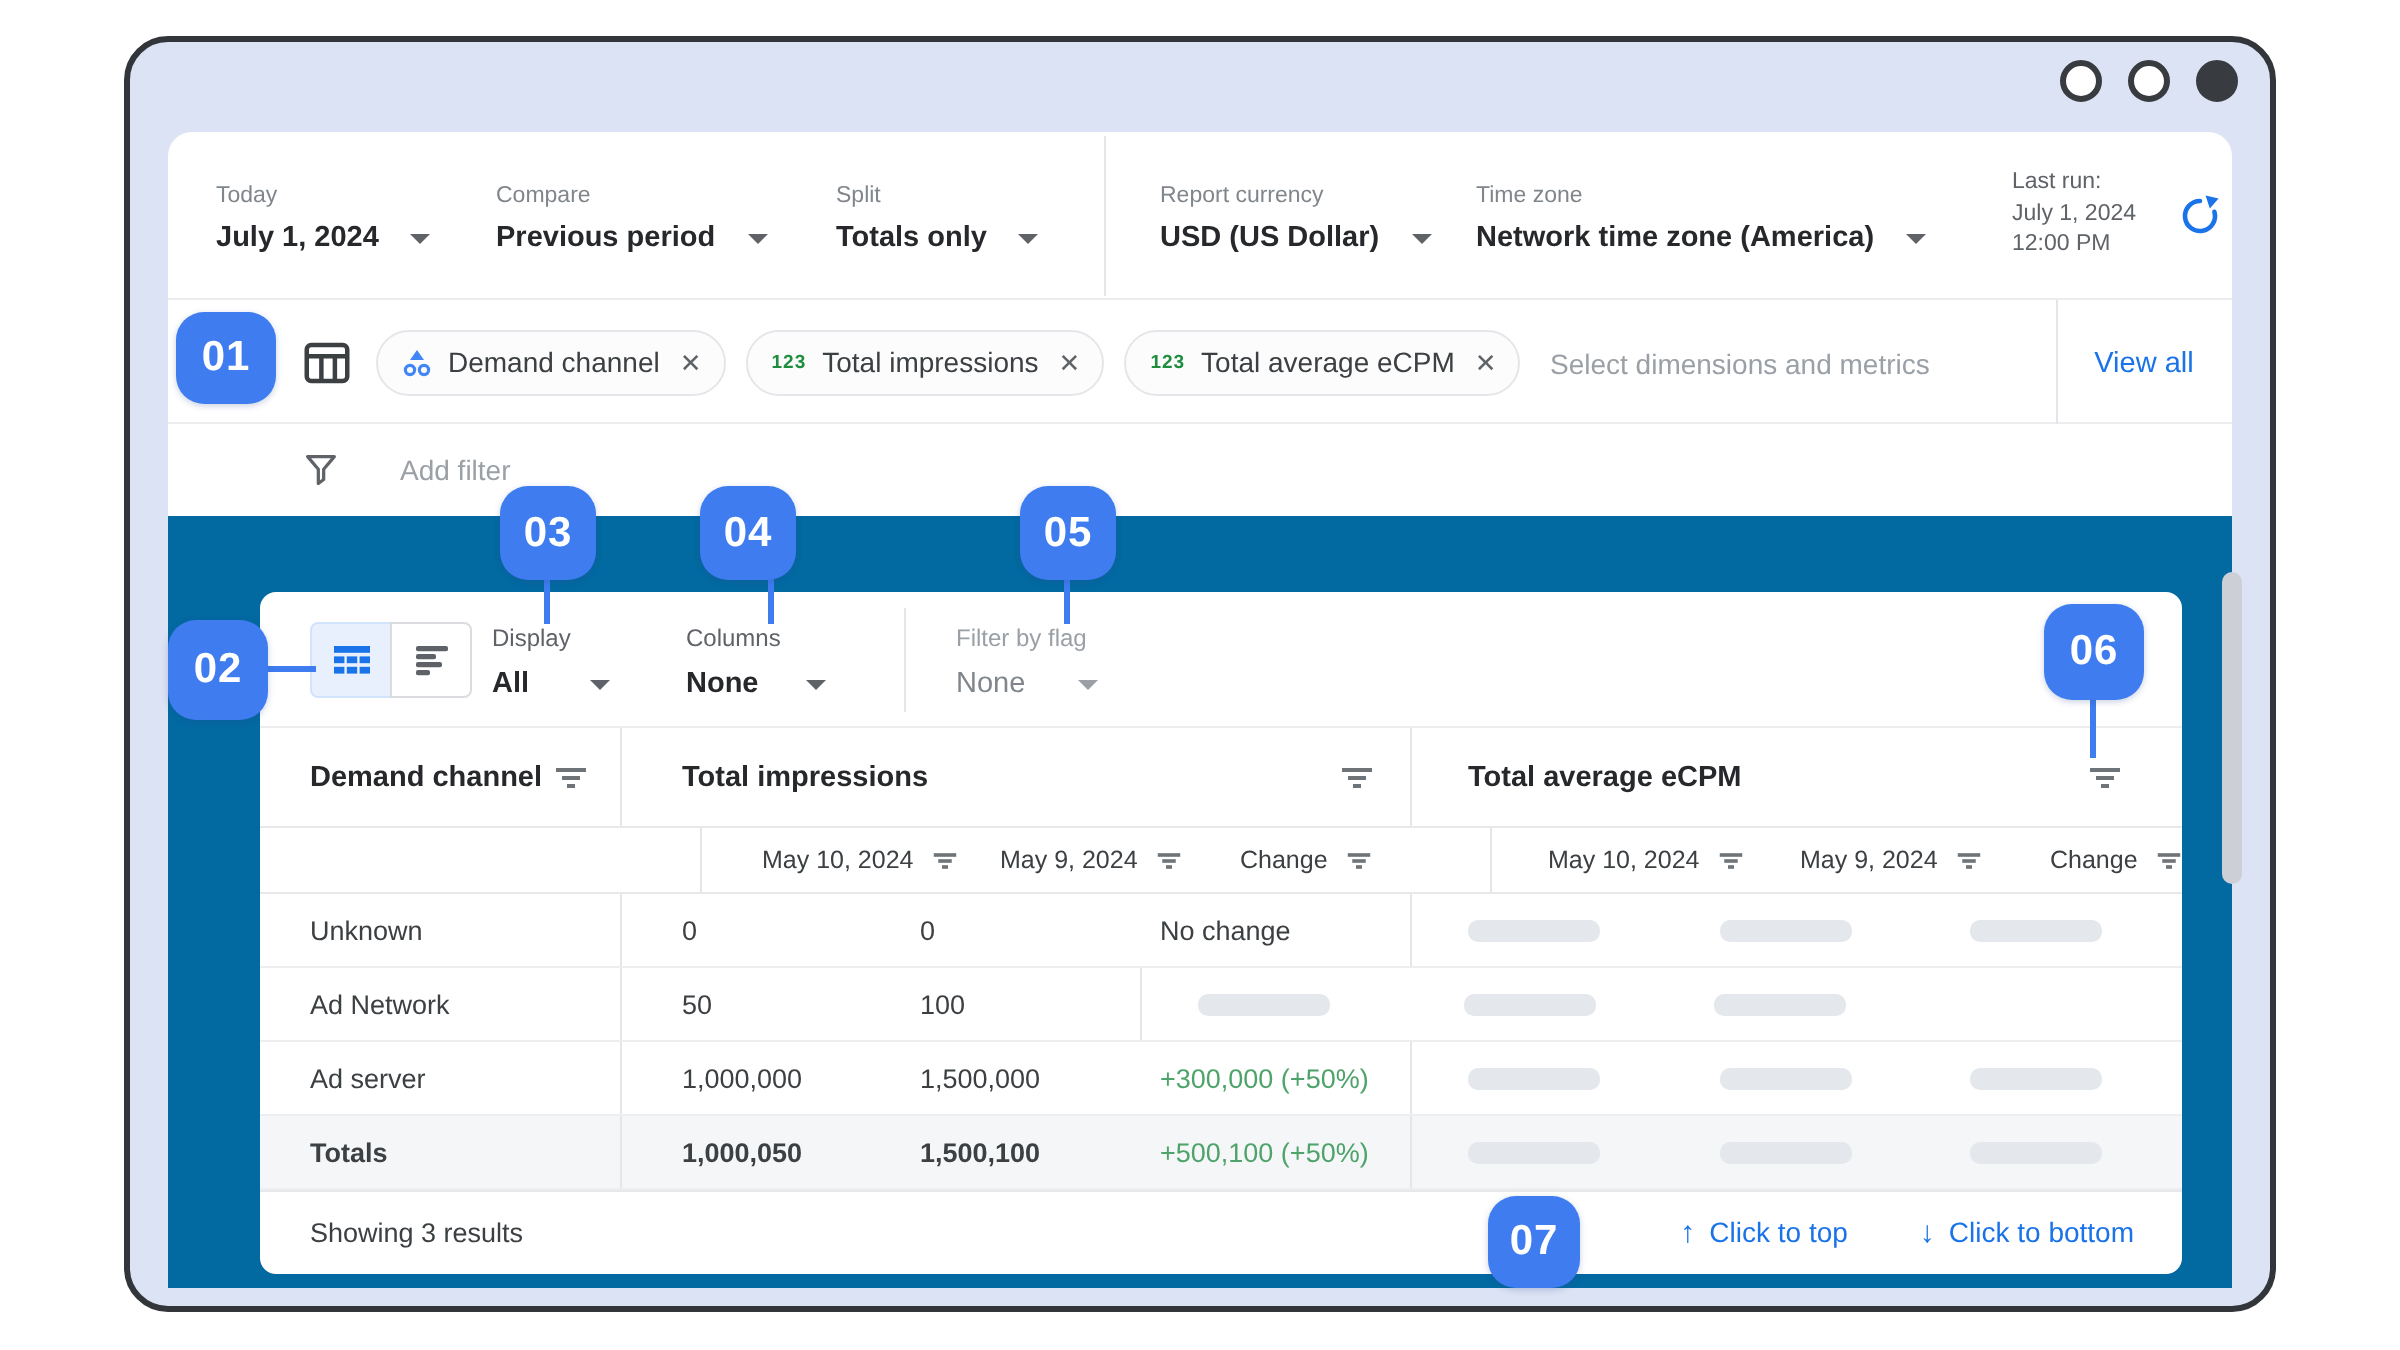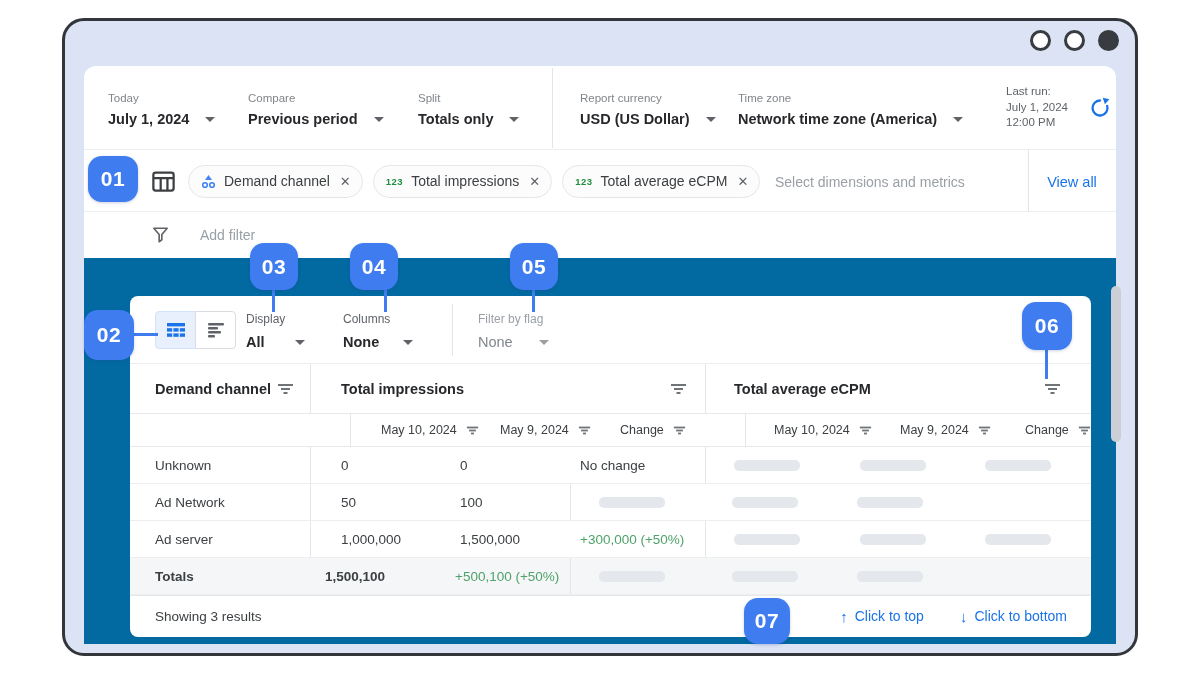--- a/index.html
+++ b/index.html
@@ -375,20 +375,21 @@
             </div>
           <div class="p-e">
               <span class="pill"></span>
             </div>
           <div class="p-f">
               <span class="pill"></span>
             </div>
         </div>
         <div class="trow drow totals">
           <div class="cell-name">Totals</div>
+          <div class="cell-val p-a gcell">1,000,050</div>
           <div class="cell-val p-b">1,500,100</div>
           <div class="p-c positive">+500,100 (+50%)</div>
           <div class="p-d gcell">
               <span class="pill"></span>
             </div>
           <div class="p-e">
               <span class="pill"></span>
             </div>
           <div class="p-f">
               <span class="pill"></span>

